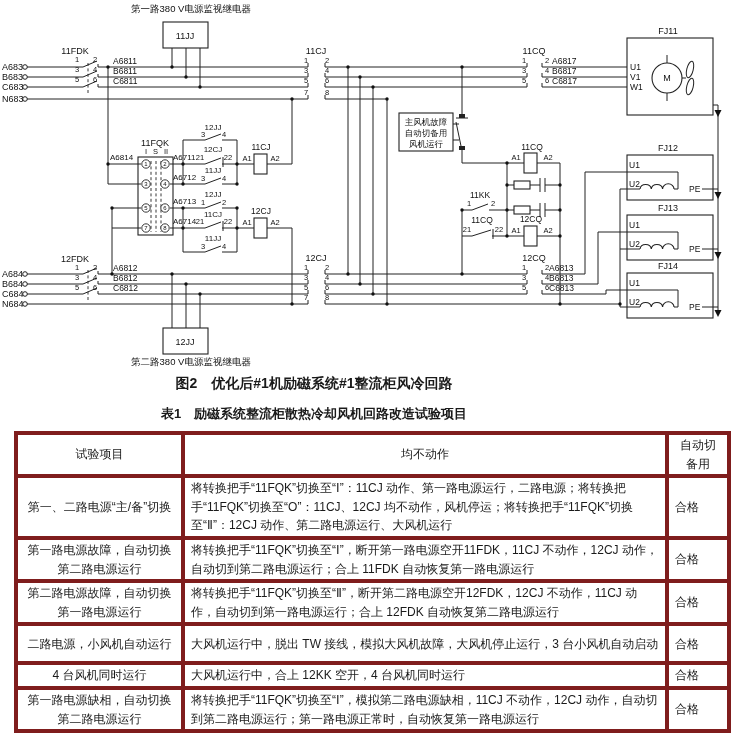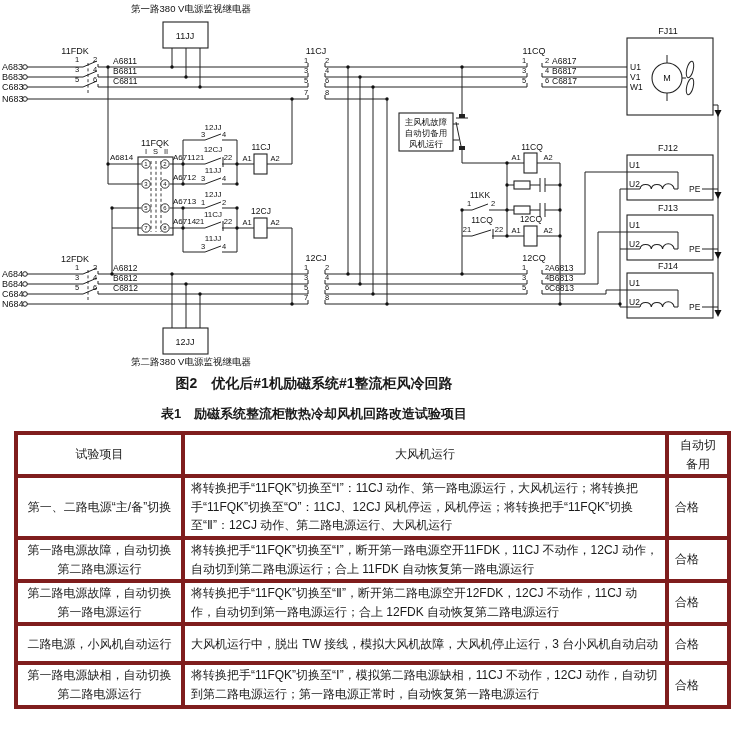--- a/index.html
+++ b/index.html
@@ -322,45 +322,50 @@
 
 <table>
   <colgroup>
         <col style="width:167px">
         <col style="width:484px">
         <col style="width:62px">
       </colgroup>
   <thead>
     <tr>
       <th>试验项目</th>
-      <th>大风机运行</th>
+      <th>均不动作</th>
       <th>自动切备用</th>
     </tr>
   </thead>
   <tbody>
     <tr class="h3">
       <td class="item">第一、二路电源“主/备”切换</td>
-      <td>将转换把手“11FQK”切换至“Ⅰ”：11CJ 动作、第一路电源运行，大风机运行；将转换把手“11FQK”切换至“O”：11CJ、12CJ 风机停运，风机停运；将转换把手“11FQK”切换至“Ⅱ”：12CJ 动作、第二路电源运行、大风机运行</td>
+      <td>将转换把手“11FQK”切换至“Ⅰ”：11CJ 动作、第一路电源运行，二路电源；将转换把手“11FQK”切换至“O”：11CJ、12CJ 均不动作，风机停运；将转换把手“11FQK”切换至“Ⅱ”：12CJ 动作、第二路电源运行、大风机运行</td>
       <td class="result">合格</td>
     </tr>
     <tr class="h2">
       <td class="item">第一路电源故障，自动切换第二路电源运行</td>
       <td>将转换把手“11FQK”切换至“Ⅰ”，断开第一路电源空开11FDK，11CJ 不动作，12CJ 动作，自动切到第二路电源运行；合上 11FDK 自动恢复第一路电源运行</td>
       <td class="result">合格</td>
     </tr>
     <tr class="h2">
       <td class="item">第二路电源故障，自动切换第一路电源运行</td>
       <td>将转换把手“11FQK”切换至“Ⅱ”，断开第二路电源空开12FDK，12CJ 不动作，11CJ 动作，自动切到第一路电源运行；合上 12FDK 自动恢复第二路电源运行</td>
       <td class="result">合格</td>
     </tr>
     <tr class="h2">
       <td class="item">二路电源，小风机自动运行</td>
       <td>大风机运行中，脱出 TW 接线，模拟大风机故障，大风机停止运行，3 台小风机自动启动</td>
       <td class="result">合格</td>
     </tr>
+    <tr class="h1">
+      <td class="item">4 台风机同时运行</td>
+      <td>大风机运行中，合上 12KK 空开，4 台风机同时运行</td>
+      <td class="result">合格</td>
+    </tr>
     <tr class="h2">
       <td class="item">第一路电源缺相，自动切换第二路电源运行</td>
       <td>将转换把手“11FQK”切换至“Ⅰ”，模拟第二路电源缺相，11CJ 不动作，12CJ 动作，自动切到第二路电源运行；第一路电源正常时，自动恢复第一路电源运行</td>
       <td class="result">合格</td>
     </tr>
   </tbody>
 </table>
 
 </div>
 

